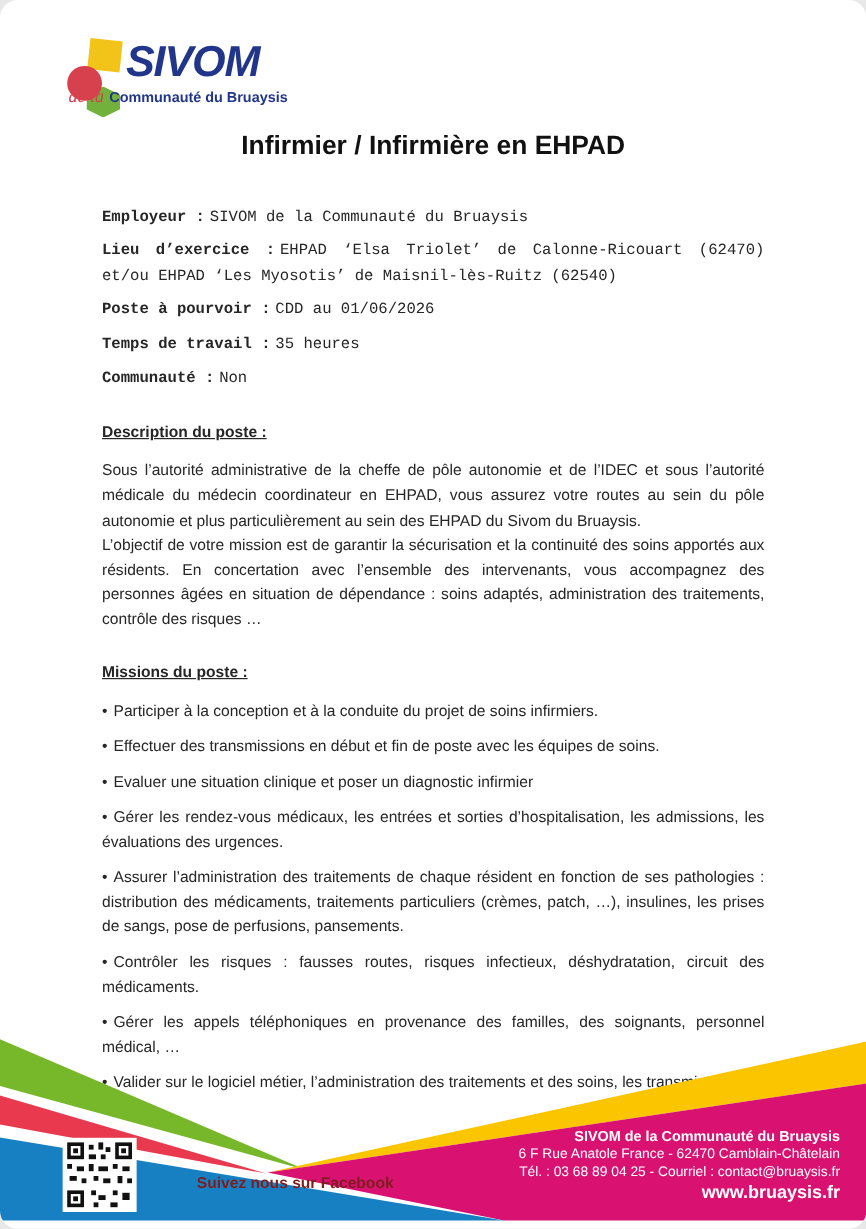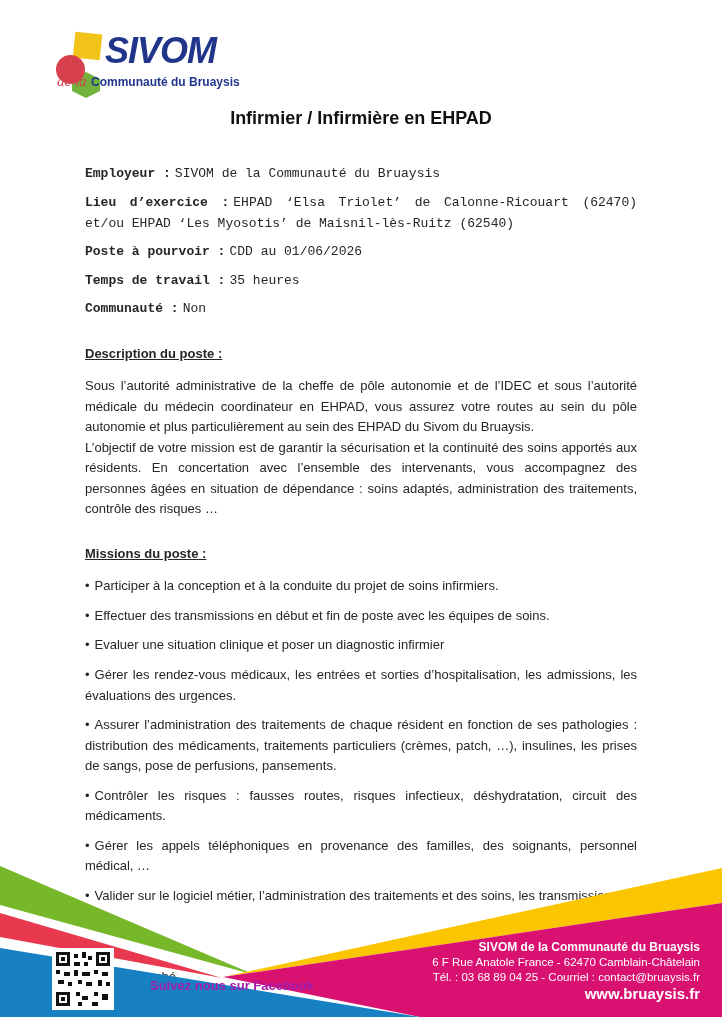--- a/index.html
+++ b/index.html
@@ -1,36 +1,37 @@
 <!DOCTYPE html>
 <html lang="fr" style="--brand-blue: #21368B; --logo-yellow: #F2C318; --logo-red: #D7414E; --logo-green: #72B13C; --text: #262626; --band-green: #76B82A; --band-red: #E8394F; --band-yellow: #FBC500; --footer-blue: #1780C2; --footer-magenta: #D91272; --footer-text: #FFFFFF;"><head>
 <meta charset="utf-8">
 <style>
   html,body{margin:0;padding:0;background:#e8e8e8;}
   .page{
     position:relative;width:722px;height:1024px;background:#ffffff;
     overflow:hidden;margin:0 auto;
     font-family:"Liberation Sans", sans-serif;
     color:var(--text,#262626);
+    border-radius:15px;
   }
   
   .logo{position:absolute;top:26px;left:55px;width:180px;height:70px;}
   .logo-shape{position:absolute;}
   .shape-square{left:19px;top:7px;width:27px;height:26px;background:var(--logo-yellow,#F2C318);transform:rotate(6deg);}
   .shape-circle{left:1px;top:29px;width:29px;height:29px;border-radius:50%;background:var(--logo-red,#D7414E);z-index:2;}
   .shape-hex{left:17px;top:46px;width:28px;height:26px;background:var(--logo-green,#72B13C);
     clip-path:polygon(50% 0,100% 27%,100% 73%,50% 100%,0 73%,0 27%);}
   .logo-sivom{position:absolute;left:50px;top:4px;font-size:36px;font-weight:800;letter-spacing:-1px;
     color:var(--brand-blue,#21368B);font-style:italic;}
   .logo-sub{position:absolute;left:2px;top:46px;white-space:nowrap;}
   .logo-dela{font-family:"Liberation Serif",serif;font-style:italic;font-size:15px;color:var(--logo-red,#D7414E);}
   .logo-comm{font-size:12px;font-weight:bold;color:var(--brand-blue,#21368B);}
   
   .content{position:absolute;top:104px;left:85px;right:85px;font-size:13px;line-height:1.58;}
-  .doc-title{text-align:center;font-size:18px;font-weight:bold;color:#111;margin:0 0 0 0;}
+  .doc-title{text-align:center;font-size:22px;font-weight:bold;color:#111;margin:0 0 0 0;}
   .details{margin-top:32px;font-family:Liberation Mono, monospace;}
   .details p{margin:0 0 8px 0;text-align:justify;}
   .lbl{font-weight:bold;margin-right:4px;}
   .section-heading{font-weight:bold;text-decoration:underline;margin:24px 0 12px 0;}
   .section-heading.plain{font-weight:normal;}
   .para{margin:0;text-align:justify;}
   .bullet-item{margin:0 0 9px 0;text-align:justify;}
   .bullet-item .b{margin-right:5px;}
   .spacer-lg{height:28px;}
   
@@ -39,21 +40,21 @@
   .poly-green{fill:var(--band-green,#76B82A);}
   .poly-red{fill:var(--band-red,#E8394F);}
   .poly-yellow{fill:var(--band-yellow,#FBC500);}
   .poly-magenta{fill:var(--footer-magenta,#D91272);}
   .poly-blue{fill:var(--footer-blue,#1780C2);}
   .footer-contact{position:absolute;right:22px;top:80px;text-align:right;color:var(--footer-text,#fff);
     font-size:11.5px;line-height:15px;pointer-events:auto;}
   .footer-org{font-weight:bold;font-size:12px;}
   .footer-web{font-weight:bold;font-size:15px;margin-top:1px;}
   .qr{position:absolute;left:52px;top:88px;width:62px;height:62px;pointer-events:auto;}
-  .fb-label{position:absolute;left:150px;top:118px;color:#a21caf;font-size:13px;font-weight:bold;pointer-events:auto;}
+  .fb-label{position:absolute;left:164px;top:118px;color:#7f1d1d;font-size:13px;font-weight:bold;pointer-events:auto;}
 </style>
 </head>
 <body>
 
 <div class="page">
 
   <div class="logo">
     <div class="logo-shape shape-square"></div>
     <div class="logo-shape shape-circle"></div>
     <div class="logo-shape shape-hex"></div>

